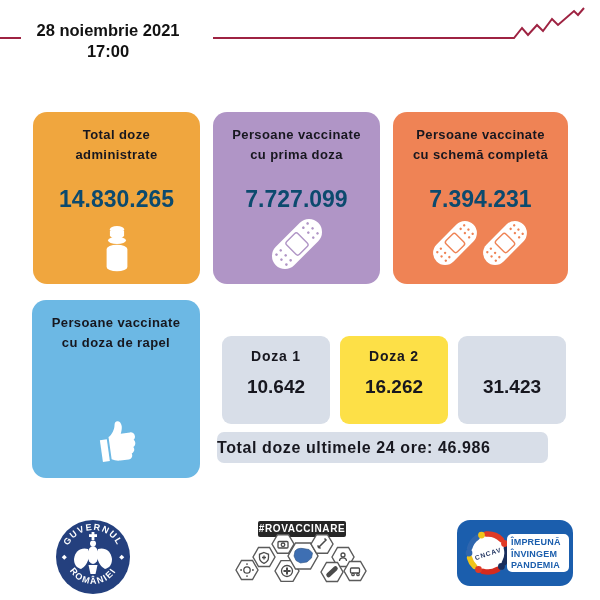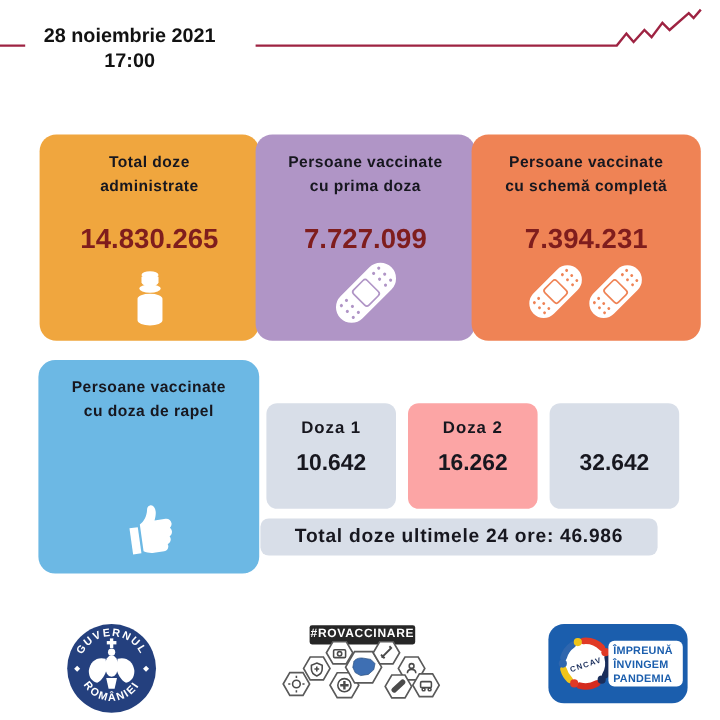--- a/index.html
+++ b/index.html
@@ -3,39 +3,39 @@
 <meta charset="utf-8">
 <style>
   html,body{margin:0;padding:0;background:#fff;}
   .stage{position:relative;width:600px;height:600px;background:#ffffff;overflow:hidden;
          font-family:"Liberation Sans",sans-serif;color:#17171f;border-radius:20px;}
   .abs{position:absolute;}
   
   .date-block{left:30px;top:20px;width:156px;text-align:center;font-weight:bold;
               font-size:16.5px;line-height:1.3;color:#121212;}
   
-  .card{border-radius:14px;padding-left:16px;}
+  .card{border-radius:14px;}
   .card-title{position:absolute;top:13px;left:4px;right:4px;text-align:center;font-weight:bold;
               font-size:13px;letter-spacing:.4px;line-height:1.55;color:#17171f;}
   .card-value{position:absolute;top:74px;left:0;right:0;text-align:center;font-weight:bold;
-              font-size:23px;color:#7f1d1d;}
+              font-size:23px;color:#0c4a6e;}
   .card-icon{position:absolute;bottom:10px;left:50%;transform:translateX(-50%);}
   #card-total {left:33px; top:112px;width:167px;height:172px;}
   #card-first {left:213px;top:112px;width:167px;height:172px;}
   #card-full  {left:393px;top:112px;width:175px;height:172px;}
   #card-boost {left:32px; top:300px;width:168px;height:178px;}
   #card-boost .card-value{top:80px;}
   
   .panel-bar{left:213px;top:302px;width:357px;height:23px;border-radius:7px;
              text-align:center;line-height:23px;font-weight:bold;font-size:15px;letter-spacing:.8px;}
   .mini-box{top:336px;width:108px;height:88px;border-radius:9px;text-align:center;}
   .mini-label{position:absolute;top:12px;left:0;right:0;font-weight:bold;font-size:14px;letter-spacing:.8px;}
   .mini-value{position:absolute;top:40px;left:0;right:0;font-weight:bold;font-size:19px;}
   .total-bar{left:217px;top:432px;width:331px;height:31px;border-radius:7px;
-             text-align:center;line-height:31px;font-weight:bold;font-size:16px;letter-spacing:.6px;}
+             line-height:31px;font-weight:bold;font-size:16px;letter-spacing:.6px;}
   
   .rovacc-bar{left:245px;top:521px;width:88px;height:16px;background:#262626;color:#fff;
               border-radius:2px;text-align:center;line-height:16px;font-weight:bold;
               font-size:10px;letter-spacing:.6px;margin-left:13px;}
   .cncav-box{left:457px;top:520px;width:116px;height:66px;border-radius:13px;}
   .cncav-label{position:absolute;left:50px;top:14px;width:62px;height:38px;background:#fff;
                border-radius:5px;padding:3px 0 0 4px;box-sizing:border-box;
                font-weight:bold;font-size:9px;line-height:1.3;color:#1B5EAD;letter-spacing:.2px;}
 </style>
 </head>
@@ -152,26 +152,26 @@
         <path d="M17 42.5 c2.5 1.6 5.5 2.5 8.5 2.5 h8.5 c2.2 0 4 -1.8 4 -4 0 -0.5 -0.1 -1 -0.3 -1.5 1.8 -0.5 3.1 -2.1 3.1 -4 0 -0.8 -0.2 -1.6 -0.6 -2.2 1.5 -0.7 2.5 -2.2 2.5 -3.9 0 -1.2 -0.5 -2.3 -1.3 -3.1 1.1 -0.8 1.9 -2.1 1.9 -3.5 0 -2.4 -2 -4.4 -4.4 -4.4 h-9.3 c0.9 -2 2 -4.8 2 -7.5 0 -3 -1.6 -5.4 -4 -5.4 -1.8 0 -2.6 1.3 -3 3.6 -0.7 4.3 -4 9.3 -7.6 10.9 z"></path>
       </g>
     </svg>
   </div>
 
 
   <div class="abs mini-box" style="left: 222px; background: rgb(216, 222, 232);">
     <div class="mini-label">Doza 1</div>
     <div class="mini-value">10.642</div>
   </div>
-  <div class="abs mini-box" style="left: 340px; background: #fca5a5;">
+  <div class="abs mini-box" style="left: 340px; background: #fde047;">
     <div class="mini-label">Doza 2</div>
     <div class="mini-value">16.262</div>
   </div>
   <div class="abs mini-box" style="left: 458px; background: rgb(216, 222, 232);">
-    <div class="mini-value">32.642</div>
+    <div class="mini-value">31.423</div>
   </div>
 
   <div class="abs total-bar" style="background: rgb(216, 222, 232);">
     <span>Total doze ultimele 24 ore:</span>
     <span> </span>
     <span>46.986</span>
   </div>
 
   <svg class="abs" style="left:55px;top:519px;" width="76" height="76" viewBox="0 0 76 76">
     <circle cx="38" cy="38" r="37" fill="#24407E"></circle>

